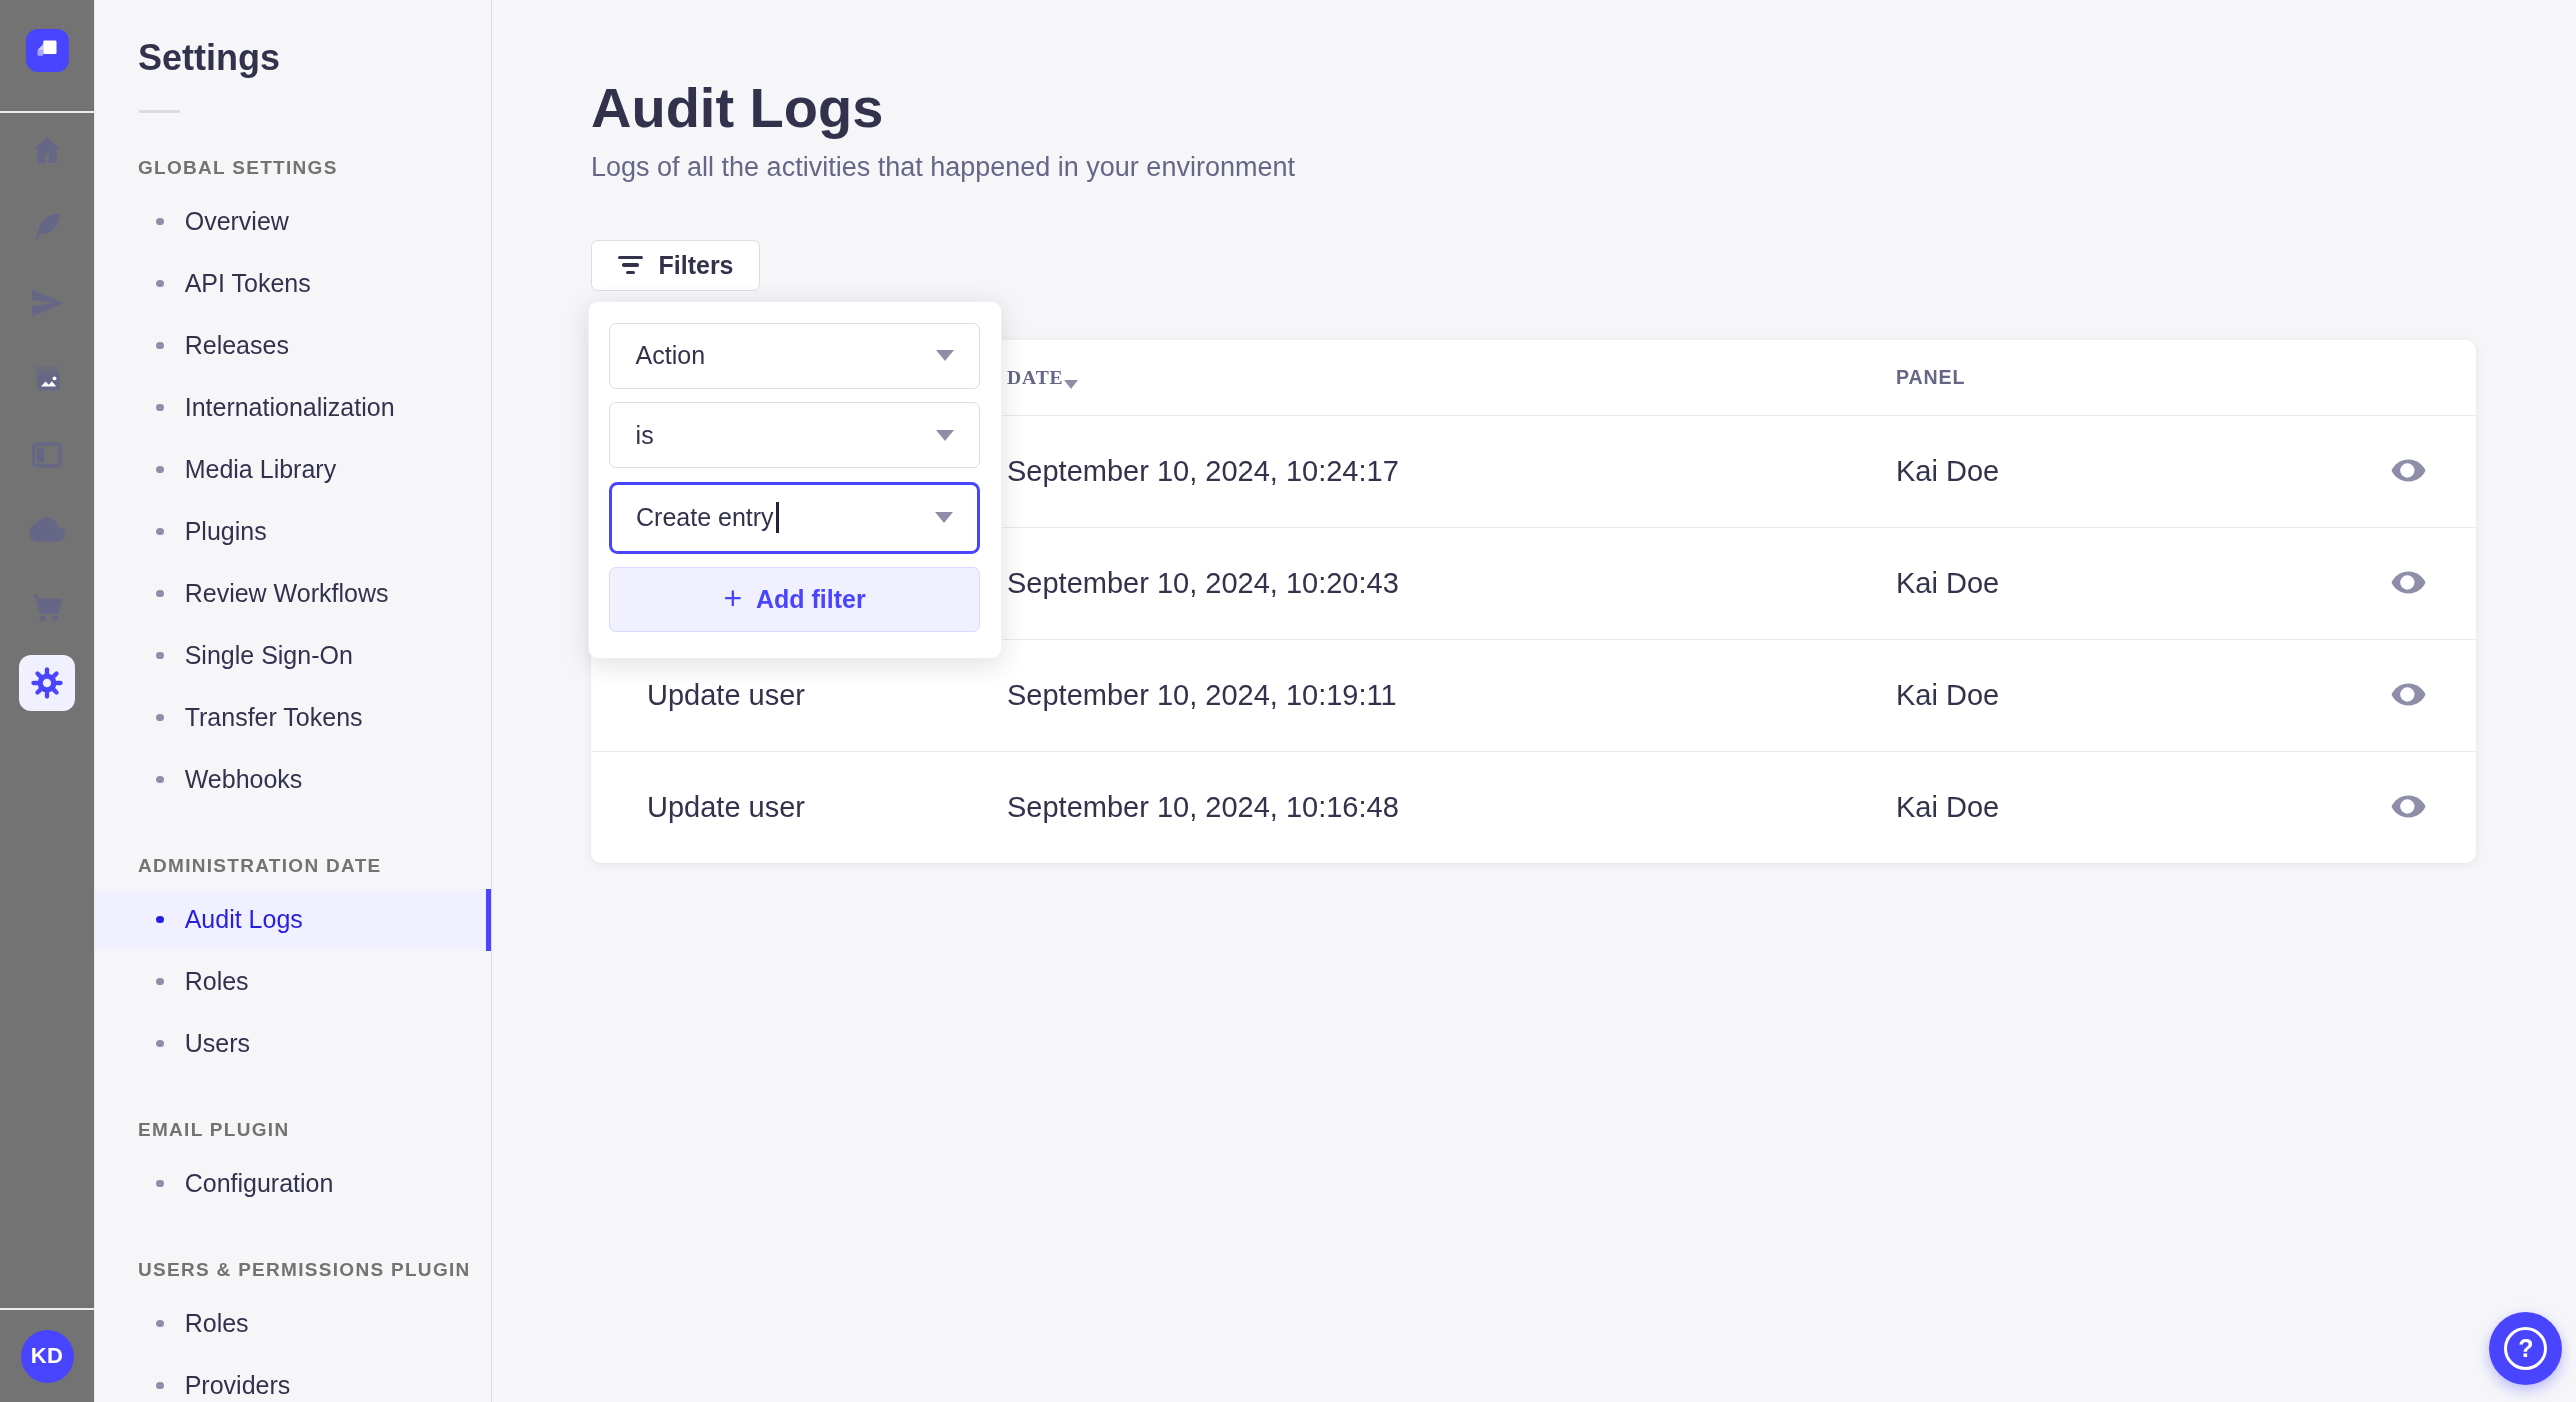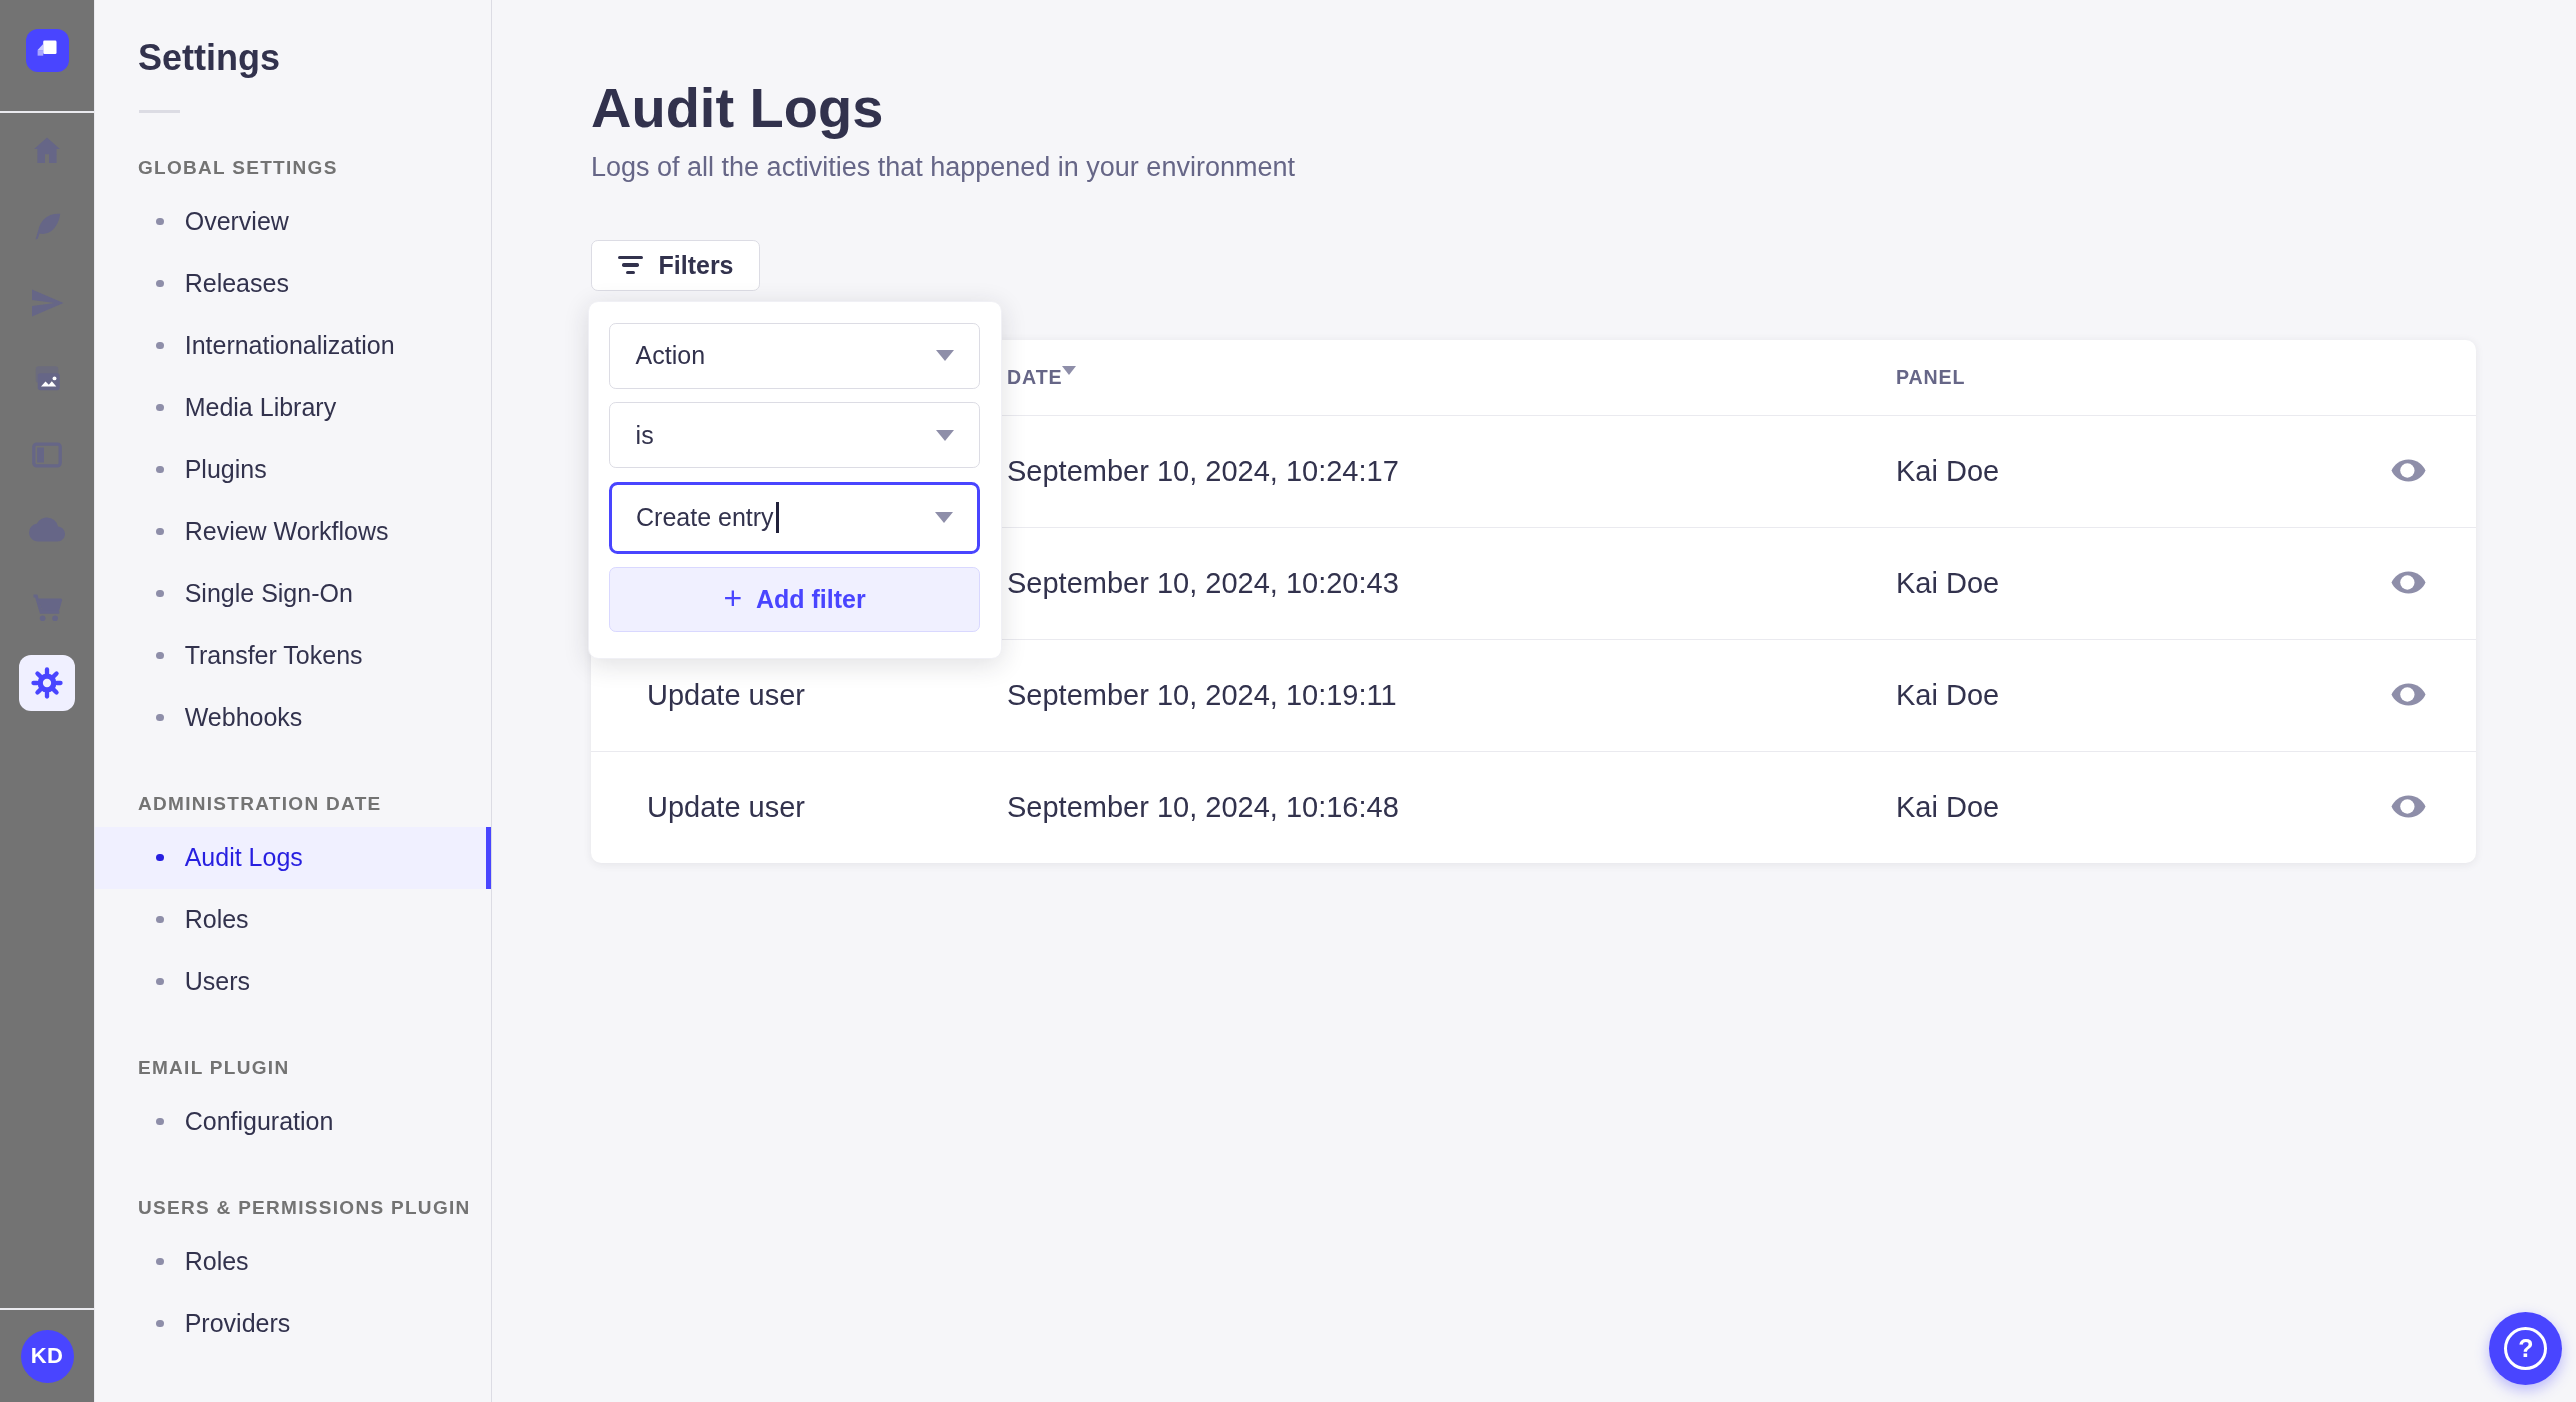--- a/index.html
+++ b/index.html
@@ -59,21 +59,21 @@
   .add-filter{width:100%;height:65px;box-sizing:border-box;background:#F0F0FF;border:1.7px solid #D9D8FF;
     border-radius:6.8px;color:#4945FF;font-size:25px;font-weight:700;display:flex;align-items:center;
     justify-content:center;gap:13.6px;cursor:pointer;font-family:inherit;margin-top:1.7px;}
   .plus{font-size:32px;font-weight:400;line-height:1;margin-top:-3.4px;}
   
   .card{margin-top:49px;background:#fff;border-radius:10.2px;box-shadow:0 1.7px 8.5px rgba(33,33,52,.08);overflow:hidden;}
   table{width:100%;border-collapse:collapse;table-layout:fixed;}
   th{text-align:left;font-size:19.6px;font-weight:700;color:#666687;letter-spacing:0.9px;height:75px;padding:0;}
   th:first-child,td:first-child{padding-left:56px;}
   tbody td{height:111px;font-size:29px;color:#32324D;border-top:1.7px solid #EAEAEF;padding:0;}
-  .th-sort{display:inline-flex;align-items:flex-start;gap:0;cursor:pointer;}
+  .th-sort{display:inline-flex;align-items:flex-end;gap:0;cursor:pointer;font-family:Liberation Serif, serif;}
   .sort-caret{width:0;height:0;border-left:7.7px solid transparent;border-right:7.7px solid transparent;
     border-top:9.4px solid #8E8EA9;}
   .td-actions{text-align:center;}
   .eye-btn{background:none;border:none;padding:5.1px;cursor:pointer;line-height:0;}
   .eye-btn svg{width:39px;height:39px;fill:#8E8EA9;}
   
   .help-fab{position:absolute;right:13.6px;bottom:17px;width:73px;height:73px;border-radius:50%;
     background:#4945FF;border:none;display:flex;align-items:center;justify-content:center;cursor:pointer;
     box-shadow:0 5.1px 13.6px rgba(73,69,255,.35);}
   .help-ring{width:37px;height:37px;border:3.4px solid #fff;border-radius:50%;color:#fff;font-size:25px;
@@ -165,20 +165,24 @@
 <nav class="subnav">
   <h1 class="subnav-title">Settings</h1>
   <div class="subnav-rule"></div>
 
   <div class="nav-section">
     <div class="nav-section-label">GLOBAL SETTINGS</div>
     <ul class="nav-list">
       <li class="nav-item">
         <span class="bullet"></span>
         <span>Overview</span>
+        </li>
+      <li class="nav-item">
+        <span class="bullet"></span>
+        <span>API Tokens</span>
         </li>
       <li class="nav-item">
         <span class="bullet"></span>
         <span>Releases</span>
         </li>
       <li class="nav-item">
         <span class="bullet"></span>
         <span>Internationalization</span>
         </li>
       <li class="nav-item">

